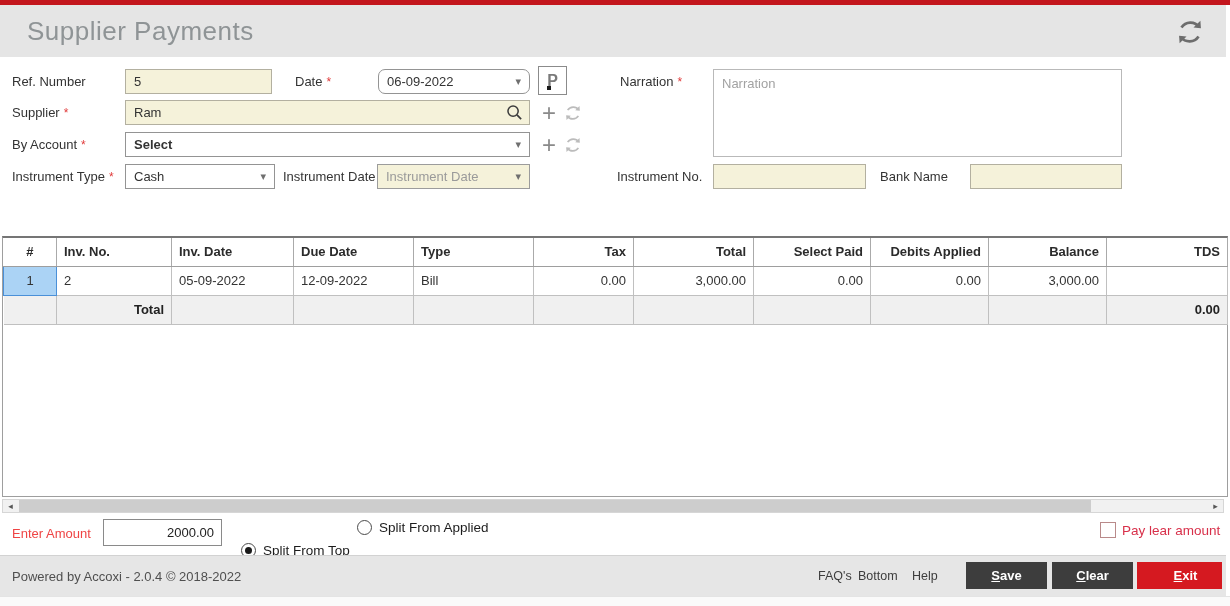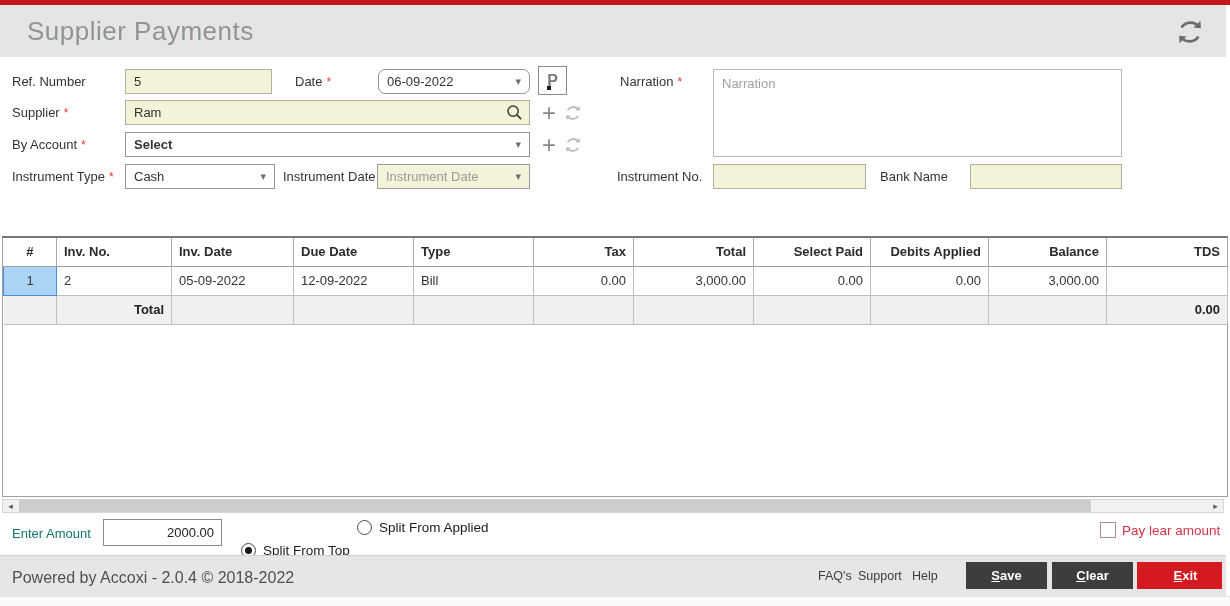--- a/index.html
+++ b/index.html
@@ -52,36 +52,36 @@
   td.selcell { background:#abd3f5; border:1px solid #4a90d8; text-align:center; }
 
   
   .hscroll { position:absolute; left:2px; top:499px; width:1222px; height:14px;
     background:#f1f1f1; border:1px solid #d6d6d6; }
   .scroll-arrow { position:absolute; top:0; width:15px; height:12px; background:#f1f1f1; border:none;
     color:#555; font-size:9px; line-height:12px; text-align:center; cursor:pointer; padding:0; }
   .scroll-thumb { position:absolute; left:16px; top:0; width:1072px; height:12px; background:#cdcdcd; cursor:grab; }
 
   
-  .amt-lbl { position:absolute; left:12px; top:521px; font-size:13px; color:#0f766e; line-height:26px; }
+  .amt-lbl { position:absolute; left:12px; top:521px; font-size:13px; color:#ef4444; line-height:26px; }
   .amt-inp { position:absolute; left:103px; top:519px; width:119px; height:27px; background:#fff;
     border:1px solid #8a8a8a; font-size:13px; text-align:right; padding:0 7px; font-family:inherit; color:#222; }
   .radio-item { position:absolute; top:520px; display:flex; align-items:center; gap:7px; cursor:pointer; }
   .radio { width:15px; height:15px; border:1px solid #4a4a4a; border-radius:50%; background:#fff; position:relative; }
   .radio.on::after { content:""; position:absolute; left:3px; top:3px; width:7px; height:7px;
     border-radius:50%; background:#1a1a1a; }
   .radio-item span.rtext { font-size:13.5px; color:#1c1c1c; }
   .payfull { position:absolute; left:1100px; top:522px; display:flex; align-items:center; gap:6px; cursor:pointer; }
   .chk { width:16px; height:16px; border:1px solid #b98a8a; background:#fff; }
   .payfull span.ptext { font-size:13.5px; color:#d8304a; }
 
   
   .footer { position:absolute; left:0; top:555px; width:1226px; height:41px; background:#e6e6e6;
     border-top:1px solid #d2d2d2; }
-  .powered { position:absolute; left:12px; top:13px; font-size:16px; color:#4f4f4f; }
+  .powered { position:absolute; left:12px; top:13px; font-size:13px; color:#4f4f4f; }
   .flink { position:absolute; top:13px; font-size:12.5px; color:#3d3d3d; cursor:pointer; background:none; border:none;
     font-family:inherit; }
   .fbtn { position:absolute; top:6px; height:27px; font-size:13px; font-weight:bold; color:#fff;
     border:none; cursor:pointer; font-family:inherit; }
   .fbtn.dark { background:#3d3d3d; }
   .fbtn.red  { background:#d51920;padding-left:12px; }
   .bottom-strip { position:absolute; left:0; top:596px; width:1230px; height:10px;
     background:#fafafa; border-top:1px solid #e4e4e4; }
 
   svg.ic { display:block; }
@@ -255,21 +255,21 @@
     <span class="rtext">Split From Applied</span>
   </div>
   <div class="payfull">
     <span class="chk"></span>
     <span class="ptext">Pay lear amount</span>
   </div>
 
   <div class="footer">
     <span class="powered">Powered by Accoxi - 2.0.4 © 2018-2022</span>
     <button class="flink" style="left:818px;">FAQ's</button>
-    <button class="flink" style="left:858px;">Support</button>
+    <button class="flink" style="left:858px;">Bottom</button>
     <button class="flink" style="left:912px;">Help</button>
     <button class="fbtn dark" style="left:966px; width:81px;"><u>S</u>ave</button>
     <button class="fbtn dark" style="left:1052px; width:81px;"><u>C</u>lear</button>
     <button class="fbtn red" style="left:1137px; width:85px;"><u>E</u>xit</button>
   </div>
   <div class="bottom-strip"></div>
 
 </div>
 
 </body></html>

